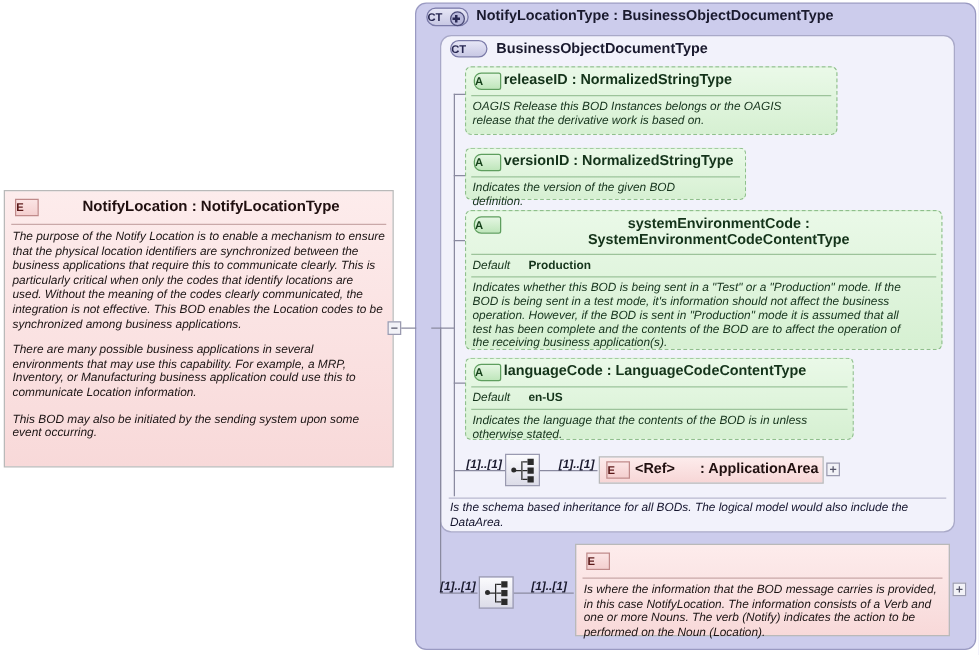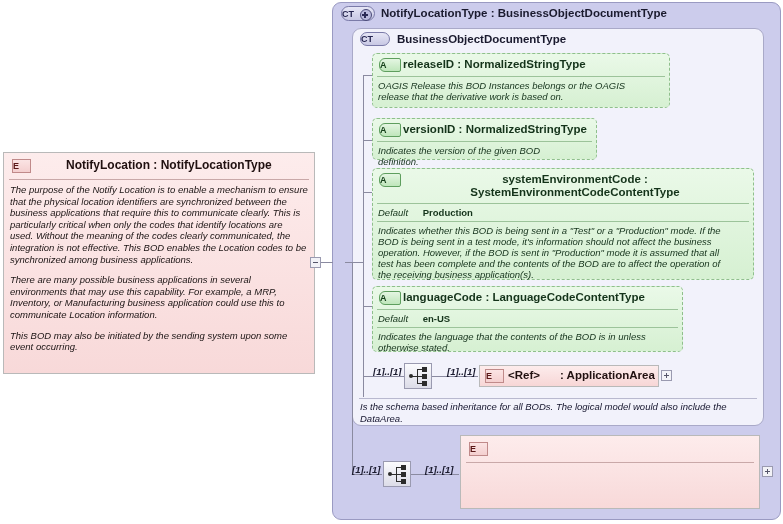--- a/index.html
+++ b/index.html
@@ -309,14 +309,15 @@
 </div>
 
 <div class="hline" style="left:411px;top:474px;width:48px;"></div>
 <div class="card" style="left:425px;top:464px;">[1]..[1]</div>
 
 <div class="elembox" style="left:460px;top:435px;width:300px;height:74px;">
   <div class="badge badge-e" style="left:8px;top:6px;">
     <span>E</span>
   </div>
   <div class="ebsep" style="top:26px;"></div>
+  <div class="ebdesc" style="top:30px;">Is where the information that the BOD message carries is provided, in this case NotifyLocation. The information consists of a Verb and one or more Nouns. The verb (Notify) indicates the action to be performed on the Noun (Location).</div>
 </div>
 <div class="expbox plus" style="left:762px;top:466px;"></div>
 
 </body></html>

